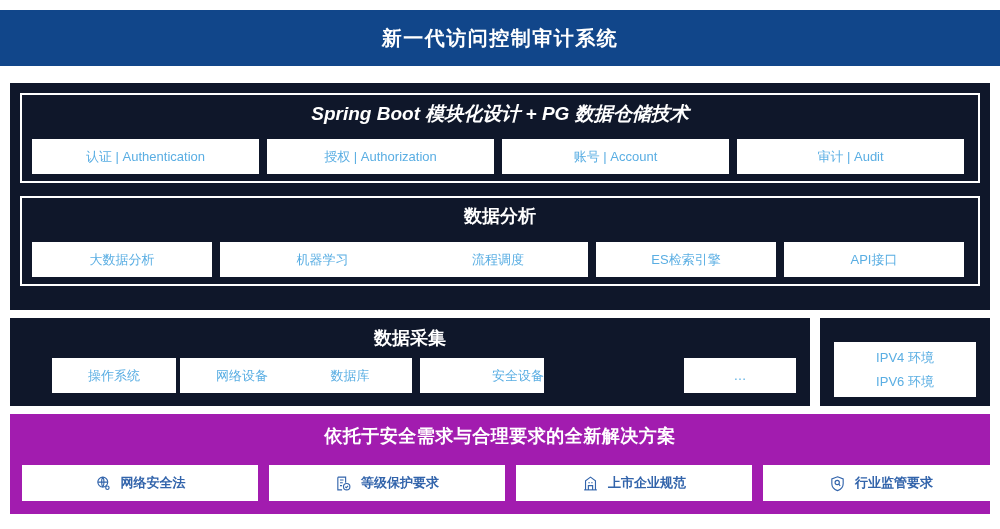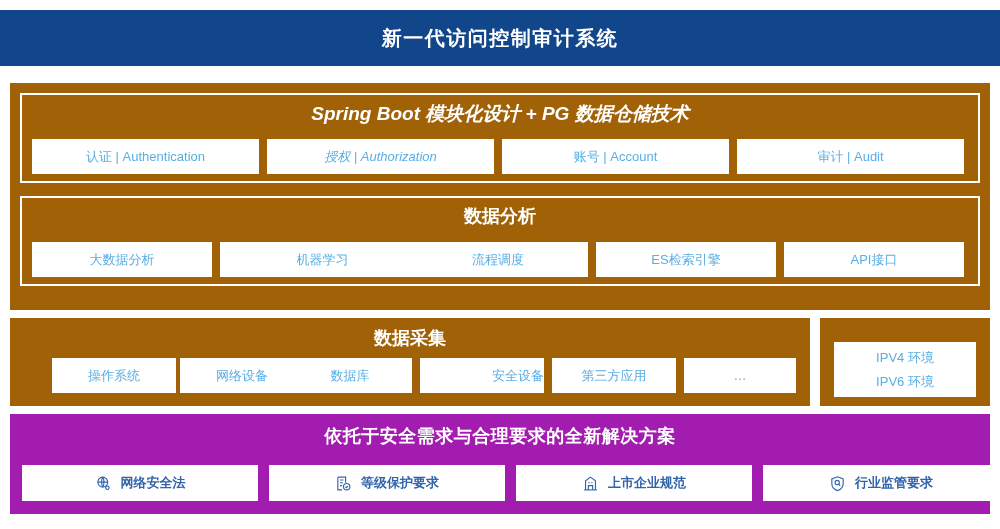--- a/index.html
+++ b/index.html
@@ -19,21 +19,21 @@
   }
   .header-title {
     color: #ffffff; font-size: 20px; font-weight: bold; letter-spacing: 1.5px;
   }
 
   
   .panel {
     position: absolute;
     background: #4d9ed8;
   }
-  .panel-light { background: #a16207; }
+  .panel-light { background: #0f172a; }
   .panel-dark  { background: #a21caf; }
 
   
   .group {
     position: absolute;
     border: 2px solid #ffffff;
     background: transparent;
   }
   .group-title {
     position: absolute; left: 0; right: 0; top: 6px;
@@ -71,21 +71,21 @@
     <div class="header-title">新一代访问控制审计系统</div>
   </div>
 
   <div class="panel panel-light" style="left:10px; top:83px; width:980px; height:227px;">
 
     <div class="group" style="left:10px; top:10px; width:960px; height:90px;">
       <div class="group-title italic">Spring Boot 模块化设计 + PG 数据仓储技术</div>
       <div class="chip" style="left:10px; top:44px; width:227px; height:35px;">
         <span>认证 | Authentication</span>
       </div>
-      <div class="chip" style="left:245px; top:44px; width:227px; height:35px;font-style:italic;">
+      <div class="chip" style="left:245px; top:44px; width:227px; height:35px;">
         <span>授权 | Authorization</span>
       </div>
       <div class="chip" style="left:480px; top:44px; width:227px; height:35px;">
         <span>账号 | Account</span>
       </div>
       <div class="chip" style="left:715px; top:44px; width:227px; height:35px;">
         <span>审计 | Audit</span>
       </div>
     </div>
 
@@ -115,23 +115,20 @@
       <span>操作系统</span>
     </div>
     <div class="chip" style="left:146px; top:40px; width:124px; height:35px;margin-left:24px;">
       <span>网络设备</span>
     </div>
     <div class="chip" style="left:278px; top:40px; width:124px; height:35px;">
       <span>数据库</span>
     </div>
     <div class="chip" style="left:410px; top:40px; width:124px; height:35px;justify-content:flex-end;">
       <span>安全设备</span>
-    </div>
-    <div class="chip" style="left:542px; top:40px; width:124px; height:35px;">
-      <span>第三方应用</span>
     </div>
     <div class="chip" style="left:674px; top:40px; width:112px; height:35px;">
       <span>…</span>
     </div>
   </div>
 
   <div class="panel panel-light" style="left:820px; top:318px; width:170px; height:88px;">
     <div class="chip" style="left:14px; top:24px; width:142px; height:31px;">
       <span>IPV4 环境</span>
     </div>

